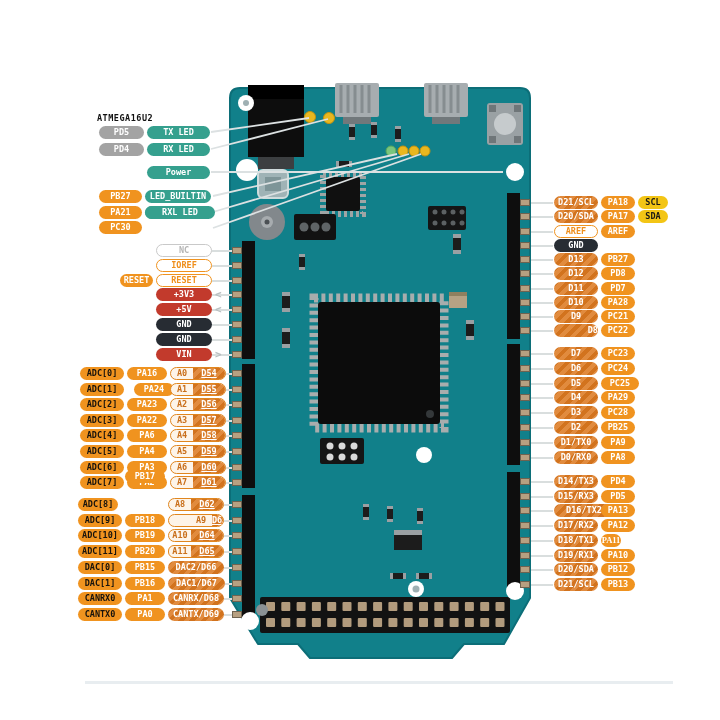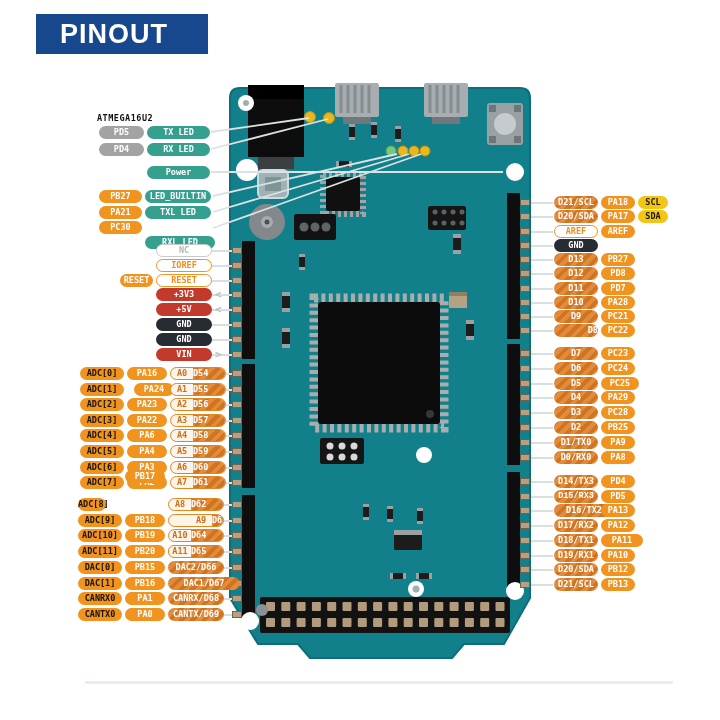--- a/index.html
+++ b/index.html
@@ -21,21 +21,21 @@
   .p-hatch{background:repeating-linear-gradient(135deg,#d2731e 0 4px,#e18b3e 4px 8px);color:#fff;}
   .p-olo{background:#fff;border:1.5px solid #f0931f;color:#ef8f1c;line-height:10px;}
   .p-olg{background:#fff;border:1.5px solid #c9c9c9;color:#b5b5b5;line-height:10px;}
   .p-red{background:#c23a2c;color:#fff;}
   .p-black{background:#272c33;color:#fff;}
   .p-yellow{background:#f3c515;color:#1c1a14;}
   .combo{position:absolute;height:13px;border-radius:7px;border:1.5px solid #e0861f;background:#fdf4e9;
          box-sizing:border-box;display:flex;overflow:hidden;}
   .combo .a{flex:0 0 22px;color:#c96f1b;font:bold 8.5px/10px "DejaVu Sans Mono",monospace;text-align:center;}
   .combo .d{flex:1 1 auto;background:repeating-linear-gradient(135deg,#d2731e 0 4px,#e18b3e 4px 8px);
-            color:#fff;font:bold 8.5px/10px "DejaVu Sans Mono",monospace;}
+            color:#fff;font:bold 8.5px/10px "DejaVu Sans Mono",monospace;text-align:center;text-decoration:underline;}
   .lead-line{position:absolute;height:2px;background:#d9dede;}
   .hdr-pin{position:absolute;width:10px;height:7px;background:#b7a081;border:1px solid #6f6350;box-sizing:border-box;}
   .flow-arrow{position:absolute;color:#b9bfc1;font:bold 11px/13px "DejaVu Sans Mono",monospace;}
   .divider{position:absolute;left:85px;top:681px;width:588px;height:3px;background:#e8edf0;}
 </style>
 </head>
 <body>
 
 <div id="stage">
 
@@ -261,37 +261,34 @@
     <g stroke="#dce1e2" stroke-width="1.8" fill="none">
       <path d="M211 132 L309 118"></path>
       <path d="M211 149 L328 119"></path>
       <path d="M211 172 L503 172"></path>
       <path d="M213 196 L397 154"></path>
       <path d="M213 212 L409 154"></path>
       <path d="M213 228 L421 154"></path>
     </g>
   </svg>
 
-  <div id="banner">
-    <span>PINOUT</span>
-  </div>
 
   <div id="mcu-label">ATMEGA16U2</div>
 
   <div id="label-layer">
       <div class="pill p-teal" style="left: 147px; top: 126px; width: 63px;">TX LED</div>
       <div class="pill p-gray" style="left: 99px; top: 126px; width: 45px;">PD5</div>
       <div class="pill p-teal" style="left: 147px; top: 143px; width: 63px;">RX LED</div>
       <div class="pill p-gray" style="left: 99px; top: 143px; width: 45px;">PD4</div>
       <div class="pill p-teal" style="left: 147px; top: 166px; width: 63px;">Power</div>
       <div class="pill p-teal" style="left: 145px; top: 190px; width: 66px;">LED_BUILTIN</div>
       <div class="pill p-orangeW" style="left: 99px; top: 190px; width: 43px;">PB27</div>
       <div class="pill p-teal" style="left: 145px; top: 206px; width: 66px;">TXL LED</div>
       <div class="pill p-orangeW" style="left: 99px; top: 206px; width: 43px;">PA21</div>
-      <div class="pill p-teal" style="left: 145px; top: 236px; width: 70px;">RXL LED</div>
+      <div class="pill p-teal" style="left: 145px; top: 206px; width: 70px;">RXL LED</div>
       <div class="pill p-orangeW" style="left: 99px; top: 221px; width: 43px;">PC30</div>
       <div class="lead-line" style="left: 212px; top: 250px; width: 25px;"></div>
       <div class="hdr-pin" style="left: 232px; top: 247px;"></div>
       <div class="pill p-olg" style="left: 156px; top: 244px; width: 56px;">NC</div>
       <div class="lead-line" style="left: 212px; top: 265px; width: 25px;"></div>
       <div class="hdr-pin" style="left: 232px; top: 262px;"></div>
       <div class="pill p-olo" style="left: 156px; top: 259px; width: 56px;">IOREF</div>
       <div class="lead-line" style="left: 212px; top: 280px; width: 25px;"></div>
       <div class="hdr-pin" style="left: 232px; top: 277px;"></div>
       <div class="pill p-olo" style="left: 156px; top: 274px; width: 56px;">RESET</div>
@@ -373,21 +370,21 @@
       <div class="lead-line" style="left: 220px; top: 482px; width: 17px;"></div>
       <div class="hdr-pin" style="left: 232px; top: 479px;"></div>
       <div class="pill p-orangeB" style="left: 80px; top: 476px; width: 44px;">ADC[7]</div>
       <div class="pill p-orangeW" style="left: 127px; top: 476px; width: 40px;">PA2</div>
       <div class="combo" style="left: 170px; top: 476px; width: 56px;">
         <span class="a">A7</span>
         <span class="d">D61</span>
       </div>
       <div class="lead-line" style="left: 220px; top: 504px; width: 17px;"></div>
       <div class="hdr-pin" style="left: 232px; top: 501px;"></div>
-      <div class="pill p-orangeB" style="left: 78px; top: 498px; width: 28px;">ADC[8]</div>
+      <div class="pill p-orangeB" style="left: 78px; top: 498px; width: 40px;">ADC[8]</div>
       <div class="pill p-orangeW" style="left: 125px; top: 470px; width: 40px;">PB17</div>
       <div class="combo" style="left: 168px; top: 498px; width: 56px;">
         <span class="a">A8</span>
         <span class="d">D62</span>
       </div>
       <div class="lead-line" style="left: 220px; top: 520px; width: 17px;"></div>
       <div class="hdr-pin" style="left: 232px; top: 517px;"></div>
       <div class="pill p-orangeB" style="left: 78px; top: 514px; width: 44px;">ADC[9]</div>
       <div class="pill p-orangeW" style="left: 125px; top: 514px; width: 40px;">PB18</div>
       <div class="combo" style="left: 168px; top: 514px; width: 56px; padding-left: 21px;">
@@ -412,21 +409,21 @@
       </div>
       <div class="lead-line" style="left: 220px; top: 567px; width: 17px;"></div>
       <div class="hdr-pin" style="left: 232px; top: 564px;"></div>
       <div class="pill p-orangeB" style="left: 78px; top: 561px; width: 44px;">DAC[0]</div>
       <div class="pill p-orangeW" style="left: 125px; top: 561px; width: 40px;">PB15</div>
       <div class="pill p-hatch" style="left: 168px; top: 561px; width: 56px;">DAC2/D66</div>
       <div class="lead-line" style="left: 220px; top: 583px; width: 17px;"></div>
       <div class="hdr-pin" style="left: 232px; top: 580px;"></div>
       <div class="pill p-orangeB" style="left: 78px; top: 577px; width: 44px;">DAC[1]</div>
       <div class="pill p-orangeW" style="left: 125px; top: 577px; width: 40px;">PB16</div>
-      <div class="pill p-hatch" style="left: 168px; top: 577px; width: 72px;">DAC1/D67</div>
+      <div class="pill p-hatch" style="left: 168px; top: 577px; width: 57px;">DAC1/D67</div>
       <div class="lead-line" style="left: 220px; top: 598px; width: 17px;"></div>
       <div class="hdr-pin" style="left: 232px; top: 595px;"></div>
       <div class="pill p-orangeB" style="left: 78px; top: 592px; width: 44px;">CANRX0</div>
       <div class="pill p-orangeW" style="left: 125px; top: 592px; width: 40px;">PA1</div>
       <div class="pill p-hatch" style="left: 168px; top: 592px; width: 56px;">CANRX/D68</div>
       <div class="lead-line" style="left: 220px; top: 614px; width: 17px;"></div>
       <div class="hdr-pin" style="left: 232px; top: 611px;"></div>
       <div class="pill p-orangeB" style="left: 78px; top: 608px; width: 44px;">CANTX0</div>
       <div class="pill p-orangeW" style="left: 125px; top: 608px; width: 40px;">PA0</div>
       <div class="pill p-hatch" style="left: 168px; top: 608px; width: 56px;">CANTX/D69</div>
@@ -502,34 +499,34 @@
       <div class="lead-line" style="left: 531px; top: 457px; width: 22px;"></div>
       <div class="hdr-pin" style="left: 520px; top: 454px;"></div>
       <div class="pill p-hatch" style="left: 554px; top: 451px; width: 44px;">D0/RX0</div>
       <div class="pill p-orangeW" style="left: 601px; top: 451px; width: 34px;">PA8</div>
       <div class="lead-line" style="left: 531px; top: 481px; width: 22px;"></div>
       <div class="hdr-pin" style="left: 520px; top: 478px;"></div>
       <div class="pill p-hatch" style="left: 554px; top: 475px; width: 44px;">D14/TX3</div>
       <div class="pill p-orangeW" style="left: 601px; top: 475px; width: 34px;">PD4</div>
       <div class="lead-line" style="left: 531px; top: 496px; width: 22px;"></div>
       <div class="hdr-pin" style="left: 520px; top: 493px;"></div>
-      <div class="pill p-hatch" style="left: 554px; top: 490px; width: 44px; font-family: Liberation Mono, monospace;">D15/RX3</div>
+      <div class="pill p-hatch" style="left: 554px; top: 490px; width: 44px;">D15/RX3</div>
       <div class="pill p-orangeW" style="left: 601px; top: 490px; width: 34px;">PD5</div>
       <div class="lead-line" style="left: 531px; top: 510px; width: 22px;"></div>
       <div class="hdr-pin" style="left: 520px; top: 507px;"></div>
       <div class="pill p-hatch" style="left: 554px; top: 504px; width: 60px;">D16/TX2</div>
       <div class="pill p-orangeW" style="left: 601px; top: 504px; width: 34px;">PA13</div>
       <div class="lead-line" style="left: 531px; top: 525px; width: 22px;"></div>
       <div class="hdr-pin" style="left: 520px; top: 522px;"></div>
       <div class="pill p-hatch" style="left: 554px; top: 519px; width: 44px;">D17/RX2</div>
       <div class="pill p-orangeW" style="left: 601px; top: 519px; width: 34px;">PA12</div>
       <div class="lead-line" style="left: 531px; top: 540px; width: 22px;"></div>
       <div class="hdr-pin" style="left: 520px; top: 537px;"></div>
       <div class="pill p-hatch" style="left: 554px; top: 534px; width: 44px;">D18/TX1</div>
-      <div class="pill p-orangeW" style="left: 601px; top: 534px; width: 42px;">PA11</div>
+      <div class="pill p-orangeW" style="left: 601px; top: 534px; width: 20px; font-family: Liberation Serif, serif;">PA11</div>
       <div class="lead-line" style="left: 531px; top: 555px; width: 22px;"></div>
       <div class="hdr-pin" style="left: 520px; top: 552px;"></div>
       <div class="pill p-hatch" style="left: 554px; top: 549px; width: 44px;">D19/RX1</div>
       <div class="pill p-orangeW" style="left: 601px; top: 549px; width: 34px;">PA10</div>
       <div class="lead-line" style="left: 531px; top: 569px; width: 22px;"></div>
       <div class="hdr-pin" style="left: 520px; top: 566px;"></div>
       <div class="pill p-hatch" style="left: 554px; top: 563px; width: 44px;">D20/SDA</div>
       <div class="pill p-orangeW" style="left: 601px; top: 563px; width: 34px;">PB12</div>
       <div class="lead-line" style="left: 531px; top: 584px; width: 22px;"></div>
       <div class="hdr-pin" style="left: 520px; top: 581px;"></div>

